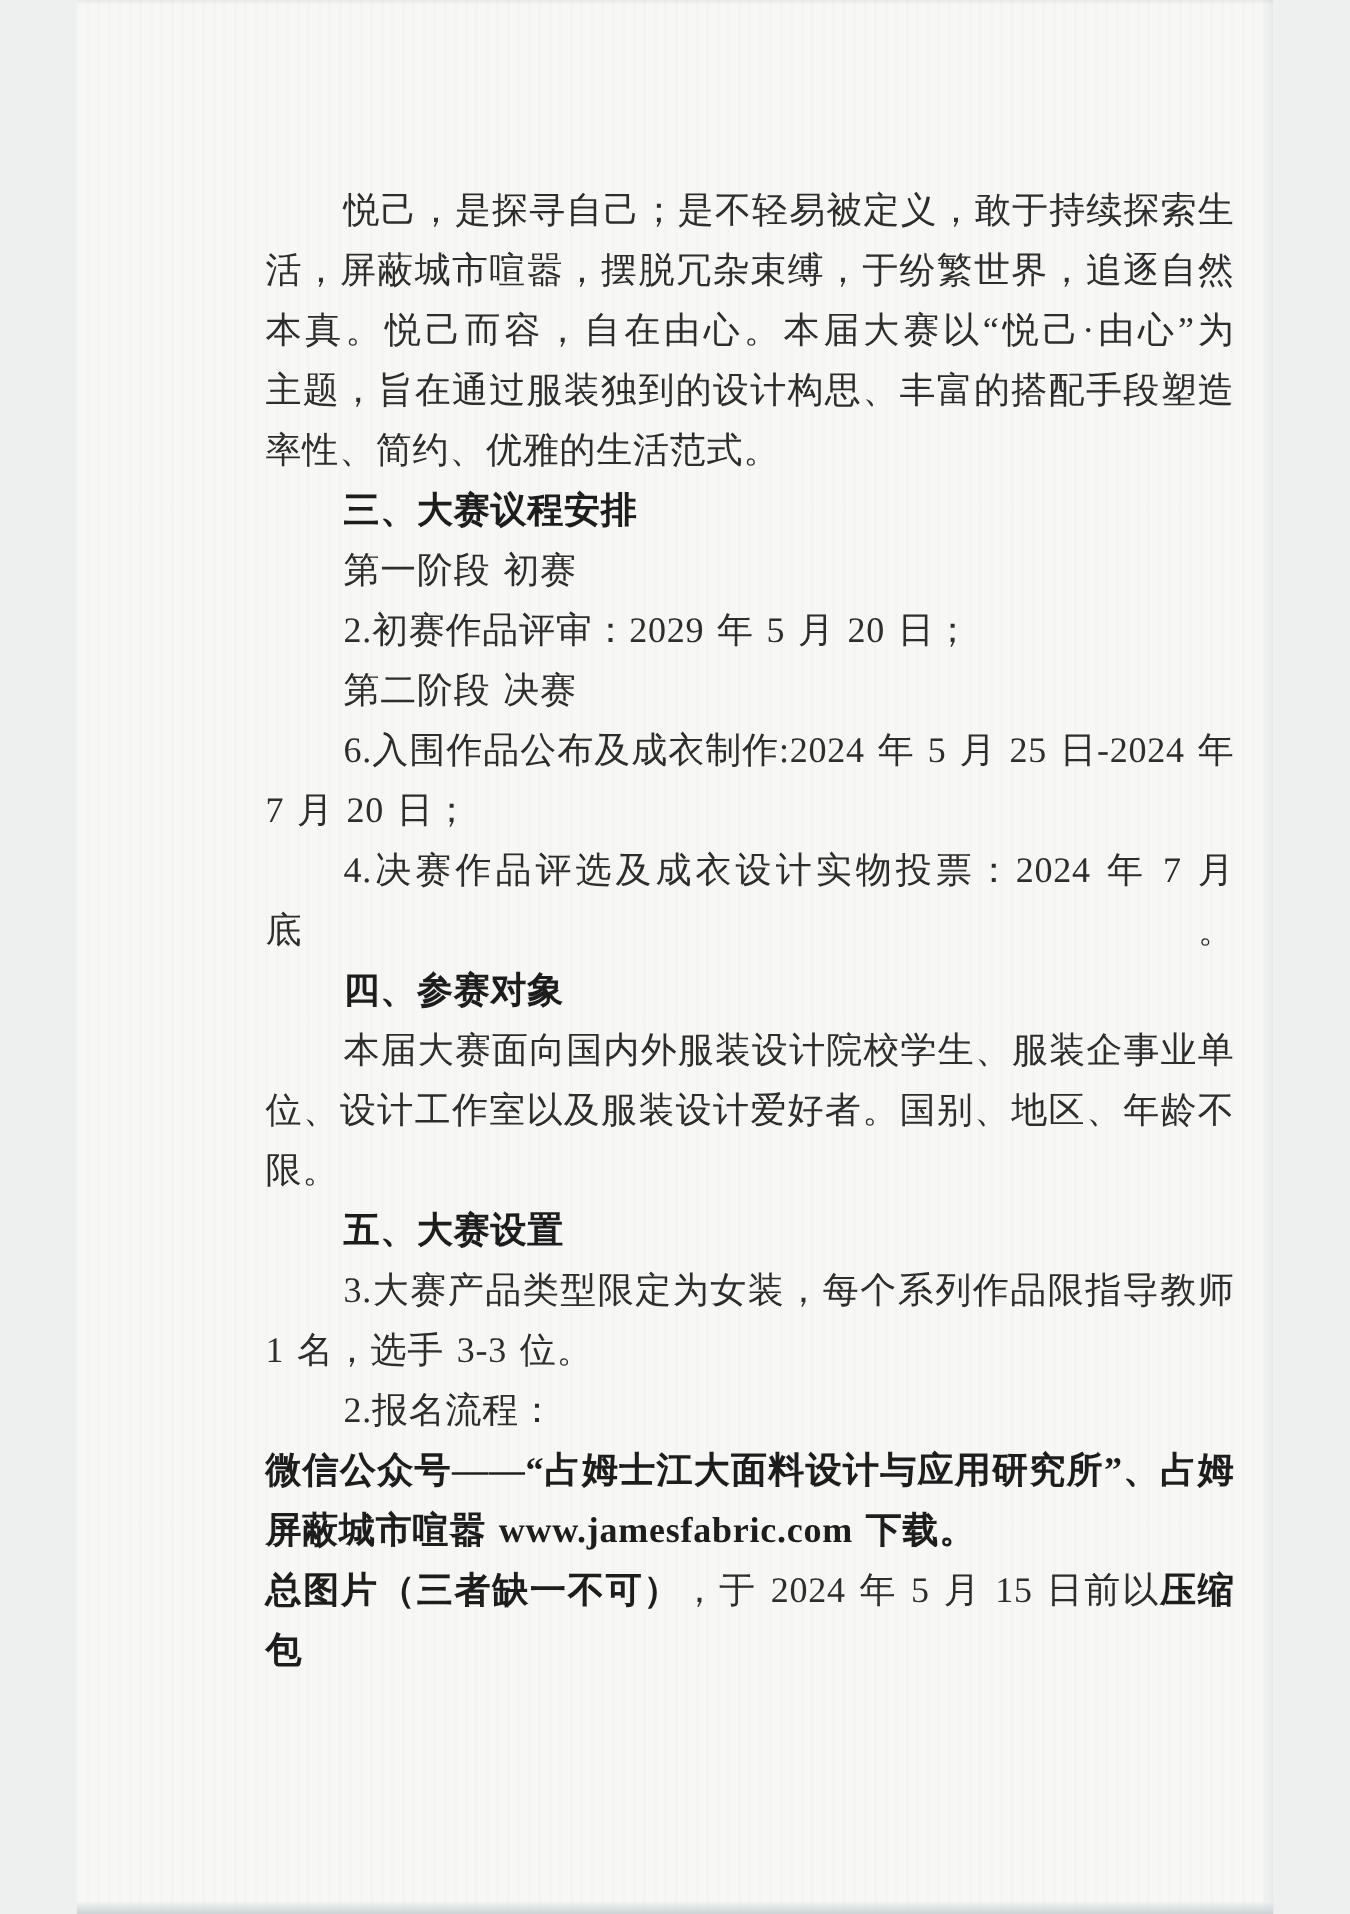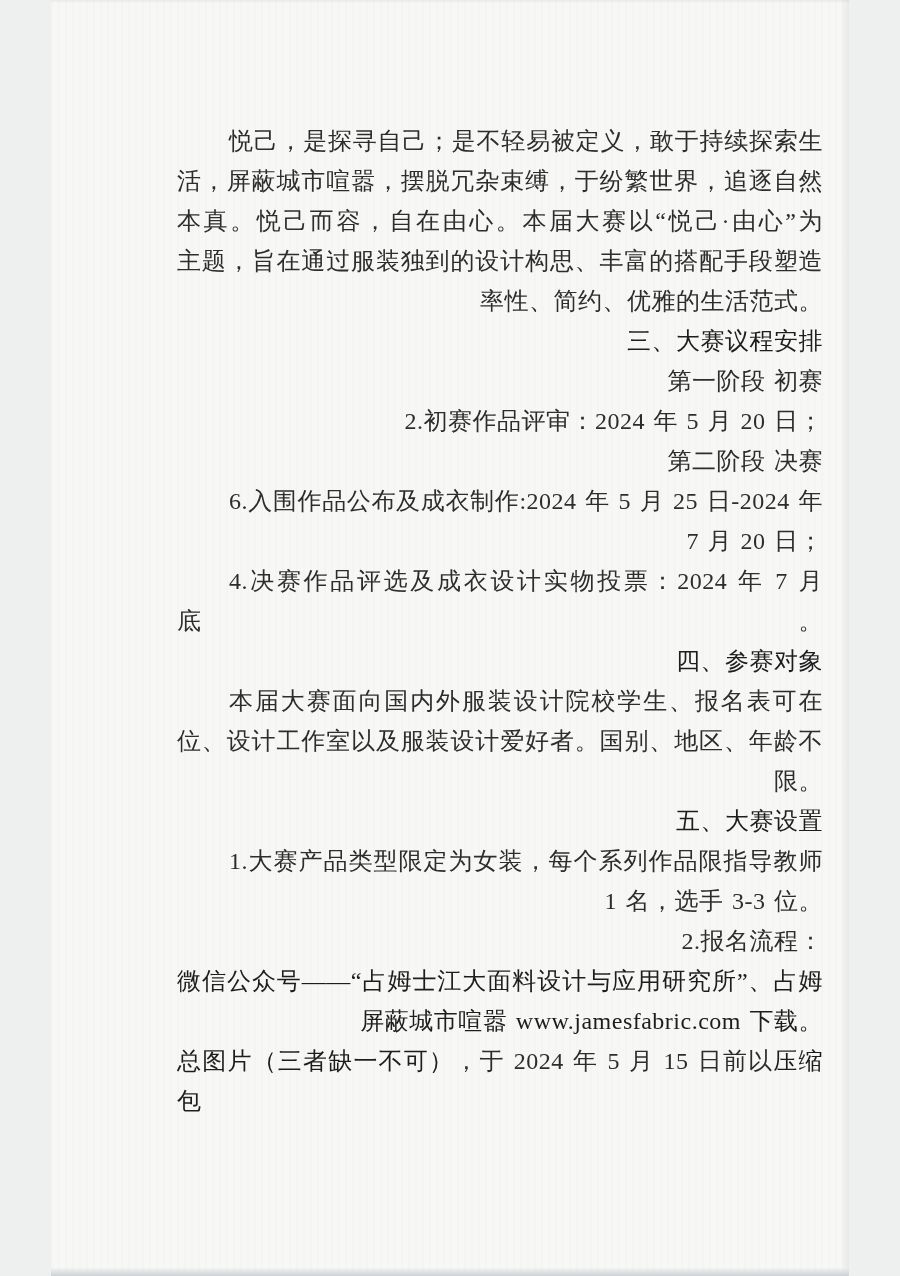--- a/index.html
+++ b/index.html
@@ -31,30 +31,30 @@
     top: 121px;
     width: 646px;
     color: var(--text, #2d2d2d);
     font-size: 24px;
     line-height: 40px;
     letter-spacing: 0.5px;
     word-spacing: 2px;
   }
   .line {
     min-height: 40px;
-    text-align: right;
+    text-align: left;
   }
   .line.indent { text-indent: 52px; }
   .line.justify {
     text-align: justify;
     text-align-last: justify;
   }
   .seg { font-weight: 400; }
   .seg.bold {
-    font-weight: 400;
+    font-weight: 700;
     color: var(--bold, #1d1d1d);
   }
   
   .edge-top {
     position: absolute;
     top: 0; left: 0; right: 0;
     height: 3px;
     background: linear-gradient(rgba(140,150,155,0.14), rgba(0,0,0,0));
     pointer-events: none;
   }
@@ -79,31 +79,31 @@
 <div class="page">
   <div class="texture"></div>
   <div class="doc-body">
       <div class="line indent justify"><span class="seg">悦己，是探寻自己；是不轻易被定义，敢于持续探索生</span></div>
       <div class="line justify"><span class="seg">活，屏蔽城市喧嚣，摆脱冗杂束缚，于纷繁世界，追逐自然</span></div>
       <div class="line justify"><span class="seg">本真。悦己而容，自在由心。本届大赛以“悦己·由心”为</span></div>
       <div class="line justify"><span class="seg">主题，旨在通过服装独到的设计构思、丰富的搭配手段塑造</span></div>
       <div class="line"><span class="seg">率性、简约、优雅的生活范式。</span></div>
       <div class="line indent"><span class="seg bold">三、大赛议程安排</span></div>
       <div class="line indent"><span class="seg">第一阶段 初赛</span></div>
-      <div class="line indent"><span class="seg">2.初赛作品评审：2024 年 5 月 20 日；</span></div>
+      <div class="line indent"><span class="seg">2.初赛作品评审：2029 年 5 月 20 日；</span></div>
       <div class="line indent"><span class="seg">第二阶段 决赛</span></div>
       <div class="line indent justify"><span class="seg">6.入围作品公布及成衣制作:2024 年 5 月 25 日-2024 年</span></div>
       <div class="line"><span class="seg">7 月 20 日；</span></div>
       <div class="line indent justify"><span class="seg">4.决赛作品评选及成衣设计实物投票：2024 年 7 月底。</span></div>
       <div class="line indent"><span class="seg bold">四、参赛对象</span></div>
-      <div class="line indent justify"><span class="seg">本届大赛面向国内外服装设计院校学生、报名表可在</span></div>
+      <div class="line indent justify"><span class="seg">本届大赛面向国内外服装设计院校学生、服装企事业单</span></div>
       <div class="line justify"><span class="seg">位、设计工作室以及服装设计爱好者。国别、地区、年龄不</span></div>
       <div class="line"><span class="seg">限。</span></div>
       <div class="line indent"><span class="seg bold">五、大赛设置</span></div>
-      <div class="line indent justify"><span class="seg">1.大赛产品类型限定为女装，每个系列作品限指导教师</span></div>
+      <div class="line indent justify"><span class="seg">3.大赛产品类型限定为女装，每个系列作品限指导教师</span></div>
       <div class="line"><span class="seg">1 名，选手 3-3 位。</span></div>
       <div class="line indent"><span class="seg">2.报名流程：</span></div>
       <div class="line justify"><span class="seg bold">微信公众号——“占姆士江大面料设计与应用研究所”、占姆</span></div>
       <div class="line"><span class="seg bold">屏蔽城市喧嚣 www.jamesfabric.com 下载。</span></div>
       <div class="line justify"><span class="seg bold">总图片（三者缺一不可）</span><span class="seg">，于 2024 年 5 月 15 日前以</span><span class="seg bold">压缩包</span></div>
     </div>
   <div class="edge-top"></div>
   <div class="edge-right"></div>
   <div class="edge-bottom"></div>
 </div>

